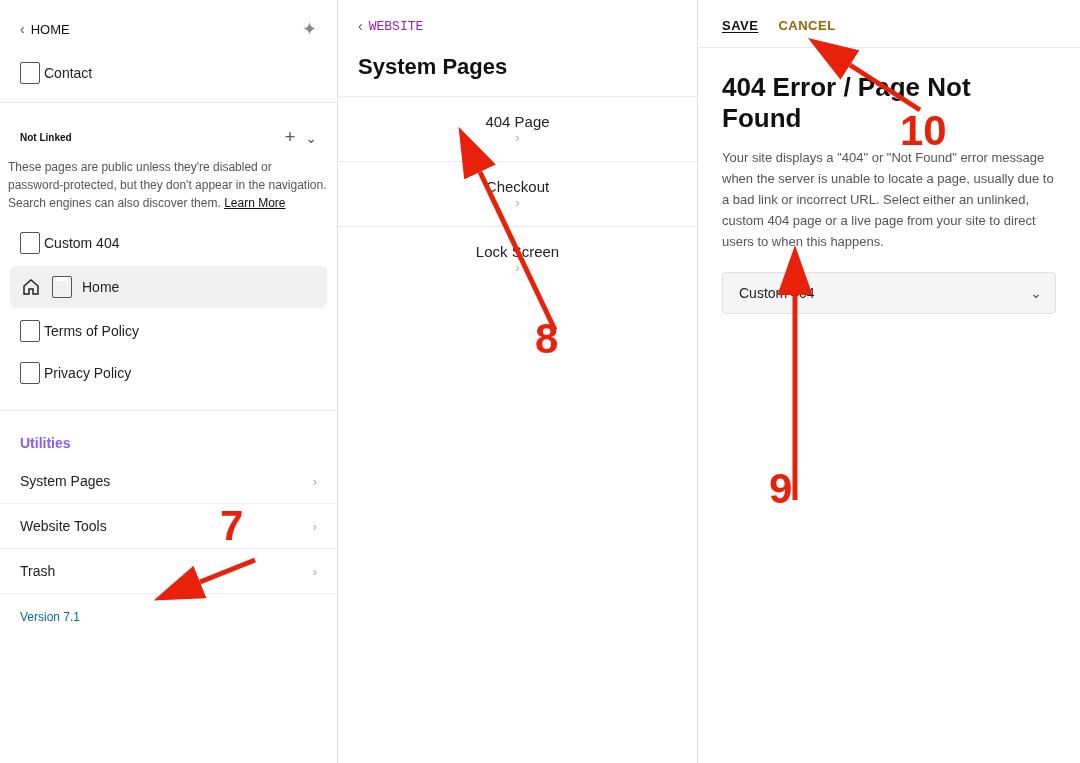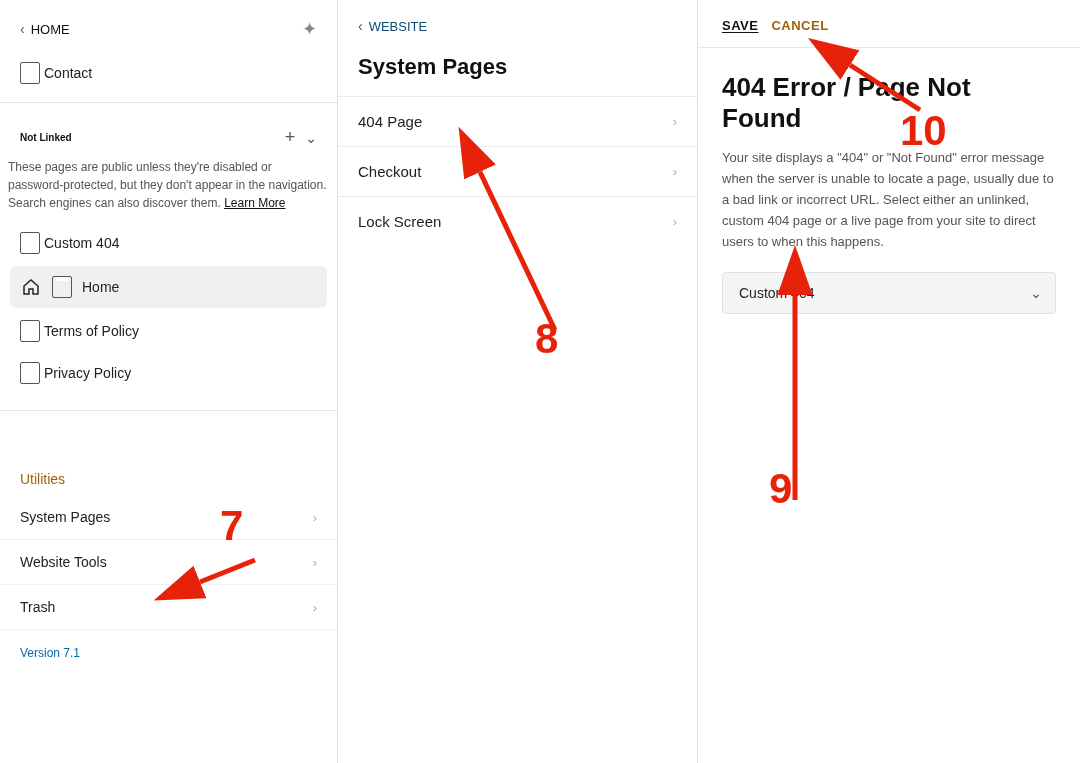--- a/index.html
+++ b/index.html
@@ -135,24 +135,23 @@
       border-top: 1px solid #e8e8e8;
       margin: 8px 0;
     }
 
     .utilities-section {
       padding: 16px 0 0;
     }
 
     .utilities-title {
       font-size: 14px;
-      font-weight: 400;
-      color: #a16207;
+      font-weight: 700;
+      color: #8b5cf6;
       padding: 0 20px 8px;
-      margin-top: 36px;
     }
 
     .util-item {
       display: flex;
       align-items: center;
       justify-content: space-between;
       padding: 14px 20px;
       font-size: 14px;
       color: #222;
       cursor: pointer;
@@ -196,35 +195,36 @@
 
     .system-page-item {
       display: flex;
       align-items: center;
       justify-content: space-between;
       padding: 16px 20px;
       font-size: 15px;
       color: #222;
       cursor: pointer;
       border-top: 1px solid #ebebeb;
+      flex-direction: column;
     }
 
     
     .panel-right {
       flex: 1;
       display: flex;
       flex-direction: column;
       height: 100%;
       overflow-y: auto;
     }
 
     .panel-right-header {
       display: flex;
       align-items: center;
-      gap: 13px;
+      gap: 20px;
       padding: 18px 24px 14px;
       border-bottom: 1px solid #e8e8e8;
     }
 
     .save-btn {
       font-size: 13px;
       font-weight: 700;
       color: #111;
       cursor: pointer;
       letter-spacing: 0.5px;
@@ -378,21 +378,21 @@
       <span class="chevron-right">›</span>
     </div>
   </div>
 
   <div class="version-text">Version 7.1</div>
 </div>
 
 <div class="panel-middle">
   <div class="panel-middle-header">
     <span class="back-chevron">‹</span>
-    <span style="font-size:13px;font-weight:500;color:#0c4a6e;cursor:pointer;">WEBSITE</span>
+    <span style="font-size:13px;font-weight:500;color:#a21caf;cursor:pointer;font-family:Liberation Mono, monospace;">WEBSITE</span>
   </div>
   <div class="panel-middle-title">System Pages</div>
 
   <div class="system-page-item">
     <span>404 Page</span>
     <span class="chevron-right">›</span>
   </div>
   <div class="system-page-item">
     <span>Checkout</span>
     <span class="chevron-right">›</span>

